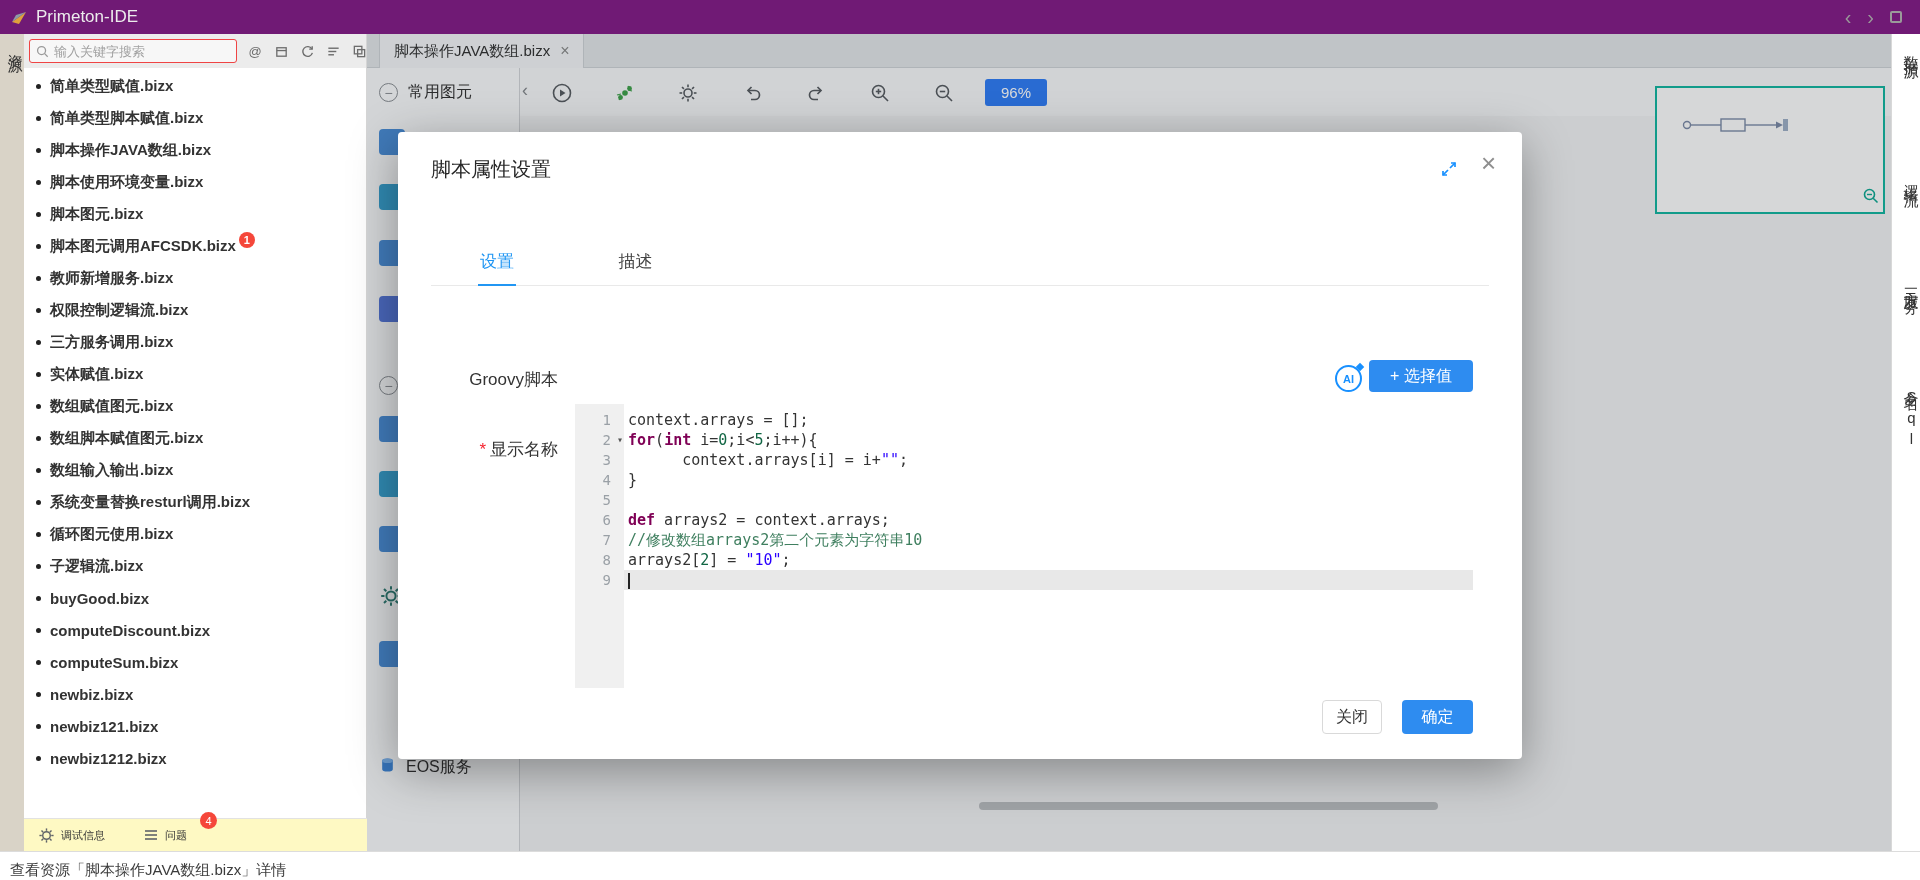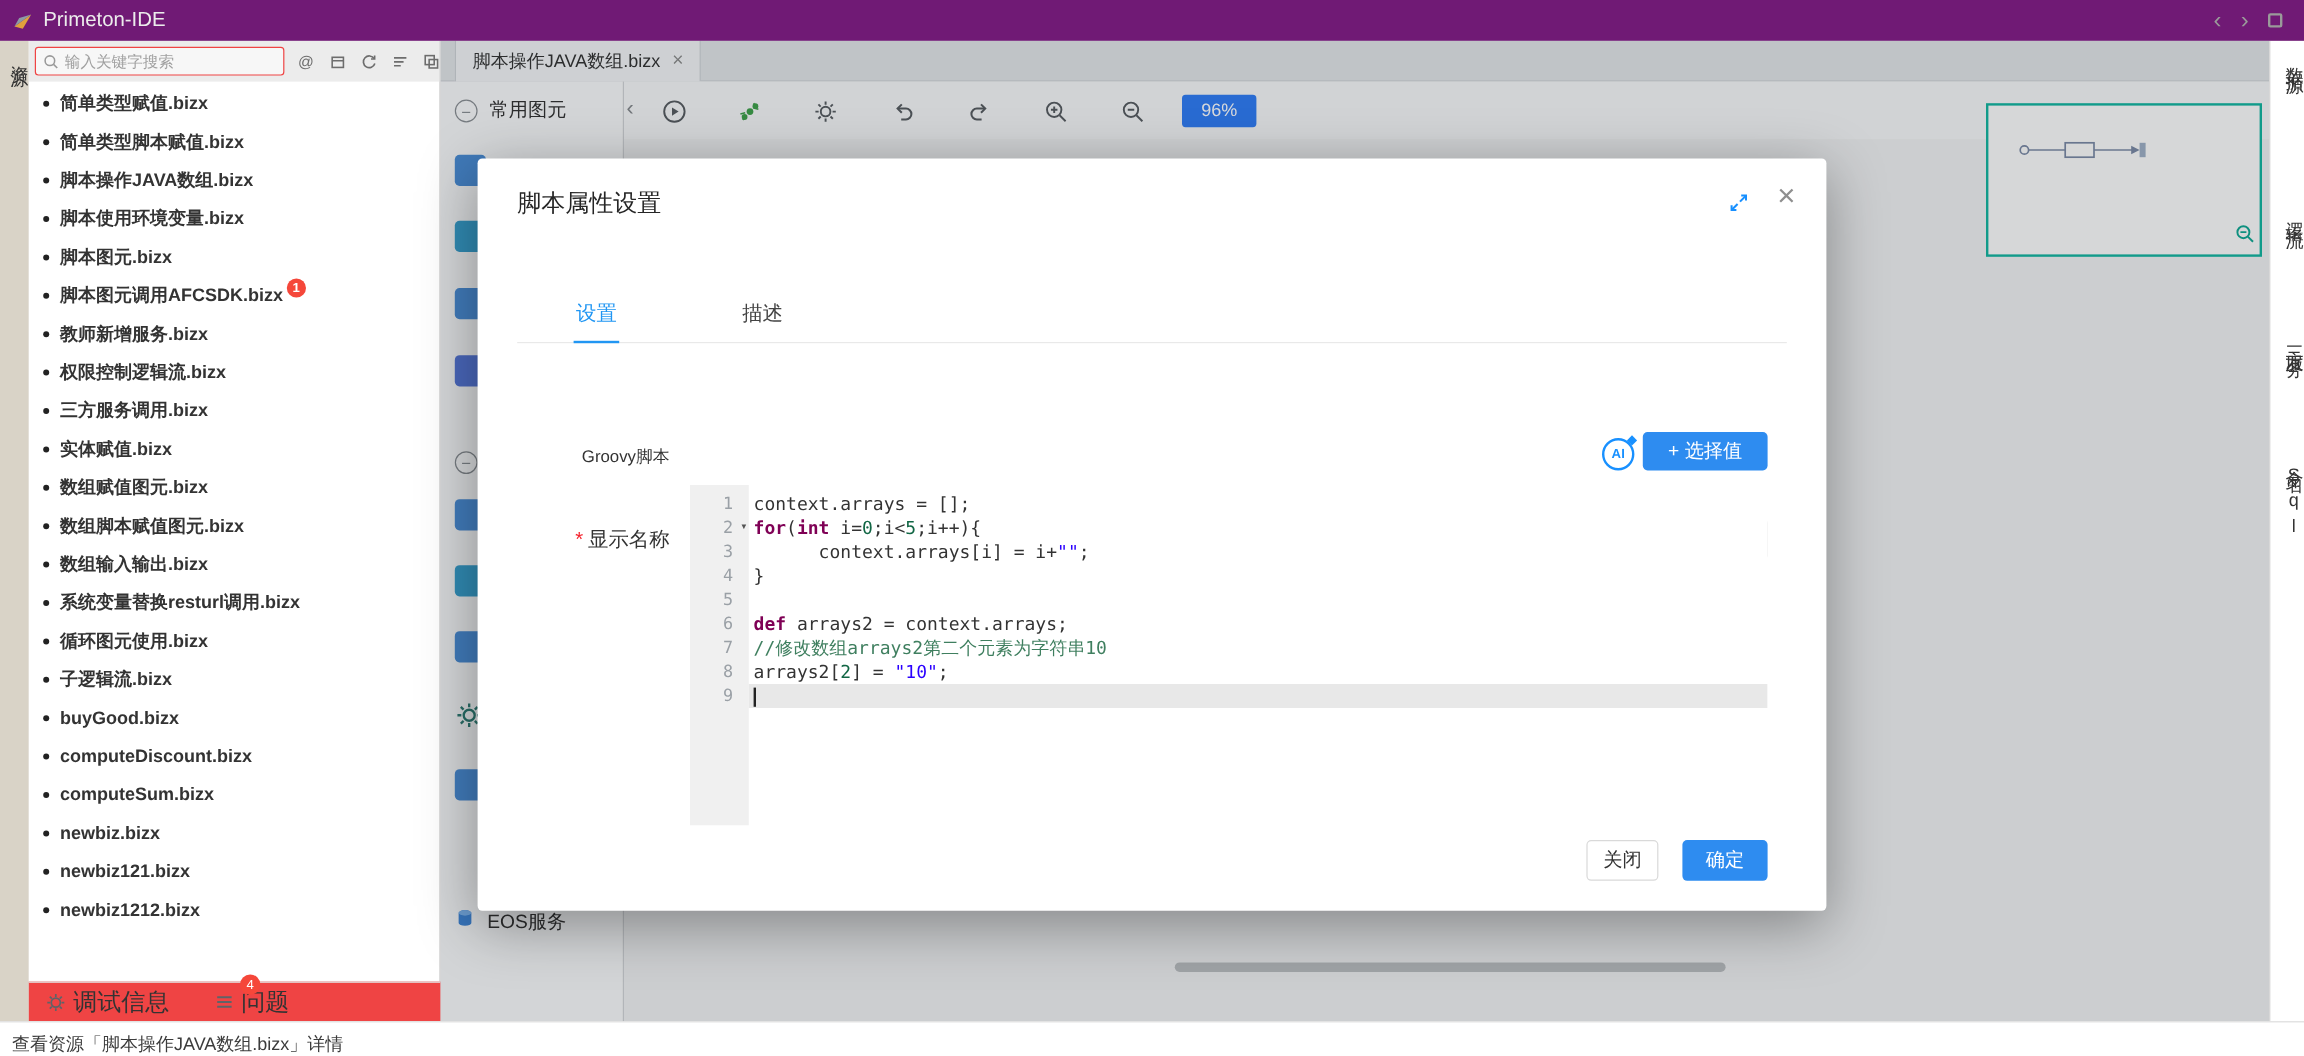--- a/index.html
+++ b/index.html
@@ -23,21 +23,21 @@
   .searchrow{position:absolute;left:0;top:0;width:343px;height:34px;background:#ececec;display:flex;align-items:center;}
   .searchbox{margin-left:5px;width:218px;height:24px;background:#f7f7f7;border:1px solid #ef4444;border-radius:3px;display:flex;align-items:center;padding:0 6px;}
   .searchbox input{border:none;outline:none;background:transparent;font-size:13px;color:#666;width:100%;font-family:inherit;}
   .searchbox input::placeholder{color:#a0a0a0;}
   .mini-icons{display:flex;align-items:center;gap:10px;margin-left:10px;color:#6d6d6d;}
   .mini-icons .mi{width:16px;height:16px;display:inline-flex;align-items:center;justify-content:center;font-size:13px;}
   .tree{position:absolute;left:0;top:36px;width:343px;height:748px;overflow:hidden;font-weight:bold;}
   .titem{height:32px;display:flex;align-items:center;padding-left:12px;font-size:15px;color:#333;white-space:nowrap;}
   .bullet{width:5px;height:5px;border-radius:50%;background:#222;margin-right:9px;flex:none;}
   .badge{min-width:16px;height:16px;border-radius:8px;background:#f5473a;color:#fff;font-size:11px;display:inline-flex;align-items:center;justify-content:center;margin-left:3px;transform:translateY(-6px);padding:0 3px;}
-  .sidefooter{position:absolute;left:24px;top:818px;width:343px;height:33px;background:#ef4444;border-top:1px solid #e2e2e2;display:flex;align-items:center;z-index:3;font-size:20px;color:#333;}
+  .sidefooter{position:absolute;left:24px;top:818px;width:343px;height:33px;background:#fef9c3;border-top:1px solid #e2e2e2;display:flex;align-items:center;z-index:3;font-size:11px;color:#333;}
   .sidefooter .ficon{margin-left:14px;display:inline-flex;}
   .sidefooter .flabel{margin-left:6px;}
   .sidefooter .ficon2{margin-left:38px;display:inline-flex;}
   .float-badge{position:absolute;left:200px;top:812px;z-index:7;min-width:17px;height:17px;border-radius:9px;background:#f5473a;color:#fff;font-size:11px;display:flex;align-items:center;justify-content:center;padding:0 3px;}
 
   
   .workspace{position:absolute;left:367px;top:34px;width:1524px;height:817px;background:#f1f2f3;z-index:1;}
   .tabbar{position:absolute;left:0;top:0;width:100%;height:34px;background:#e3e6e9;border-bottom:1px solid #cfd3d7;}
   .tab{position:absolute;left:12px;top:0;height:34px;background:#f3f5f7;border-left:1px solid #cfd3d7;border-right:1px solid #cfd3d7;display:flex;align-items:center;padding:0 14px;font-size:15px;color:#333;gap:10px;}
   .tab .tclose{color:#8b8b8b;font-size:16px;}
@@ -80,21 +80,21 @@
   .dlg-expand{position:absolute;left:1042px;top:28px;display:inline-flex;}
   .dlg-close{position:absolute;left:1083px;top:18px;font-size:26px;color:#8f8f8f;line-height:1;}
   .dlg-tabs{position:absolute;left:33px;top:108px;width:1058px;height:46px;border-bottom:1px solid #e9e9e9;}
   .dtab{display:inline-block;line-height:44px;font-size:17px;color:#444;padding:0 2px;}
   .dtab.active{color:#2196f3;border-bottom:2px solid #2196f3;}
   .dtab.first{margin-left:47px;}
   .dtab.second{margin-left:96px;}
   .field-label{position:absolute;left:0;top:300px;width:160px;height:35px;line-height:35px;text-align:right;font-size:17px;color:#333;}
   .req{color:#f5222d;margin-right:4px;}
   .dlg-input{position:absolute;left:177px;top:300px;width:898px;height:35px;border:1px solid #d9d9d9;border-radius:4px;font-size:16px;color:#333;padding:0 12px;outline:none;font-family:inherit;background:#fff;}
-  .groovy-label{position:absolute;left:0;top:232px;width:160px;height:32px;line-height:32px;text-align:right;font-size:14px;color:#333;}
+  .groovy-label{position:absolute;left:0;top:232px;width:160px;height:32px;line-height:32px;text-align:right;font-size:17px;color:#333;}
   .ai-icon{position:absolute;left:937px;top:233px;width:27px;height:27px;border:2px solid #1890ff;border-radius:50%;color:#1890ff;font-weight:bold;font-size:11px;display:flex;align-items:center;justify-content:center;}
   .ai-spark{position:absolute;right:-3px;top:-3px;width:6px;height:6px;background:#1890ff;transform:rotate(45deg);}
   .select-btn{position:absolute;left:971px;top:228px;width:104px;height:32px;background:#2e8cf0;color:#fff;border:none;border-radius:4px;font-size:16px;display:flex;align-items:center;justify-content:center;font-family:inherit;}
   .code-editor{position:absolute;left:177px;top:272px;width:898px;height:284px;background:#fff;overflow:hidden;}
   .gutter-bg{position:absolute;left:0;top:0;width:49px;height:100%;background:#f0f0f0;}
   .code-lines{position:absolute;left:0;top:6px;width:100%;}
   .cl{display:flex;height:20px;line-height:20px;}
   .ln{width:49px;flex:none;text-align:right;padding-right:13px;font-family:"DejaVu Sans Mono","Liberation Mono",monospace;font-size:14px;color:#9aa0a6;position:relative;}
   .fold{position:absolute;right:1px;top:0;font-size:10px;color:#555;}
   .lc{flex:1;white-space:pre;font-family:"DejaVu Sans Mono","Liberation Mono",monospace;font-size:15px;color:#333;padding-left:4px;}

